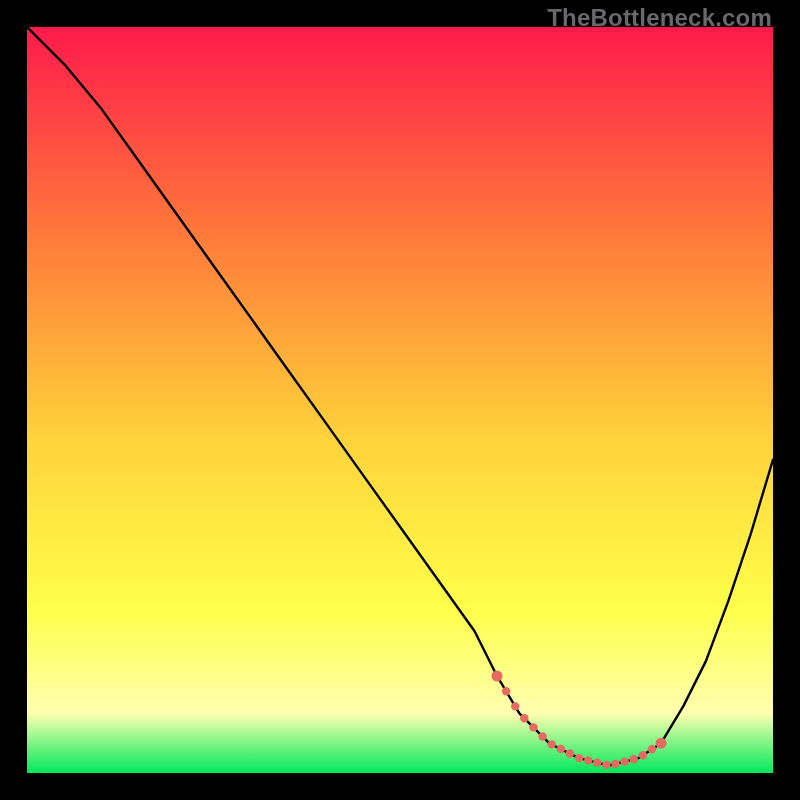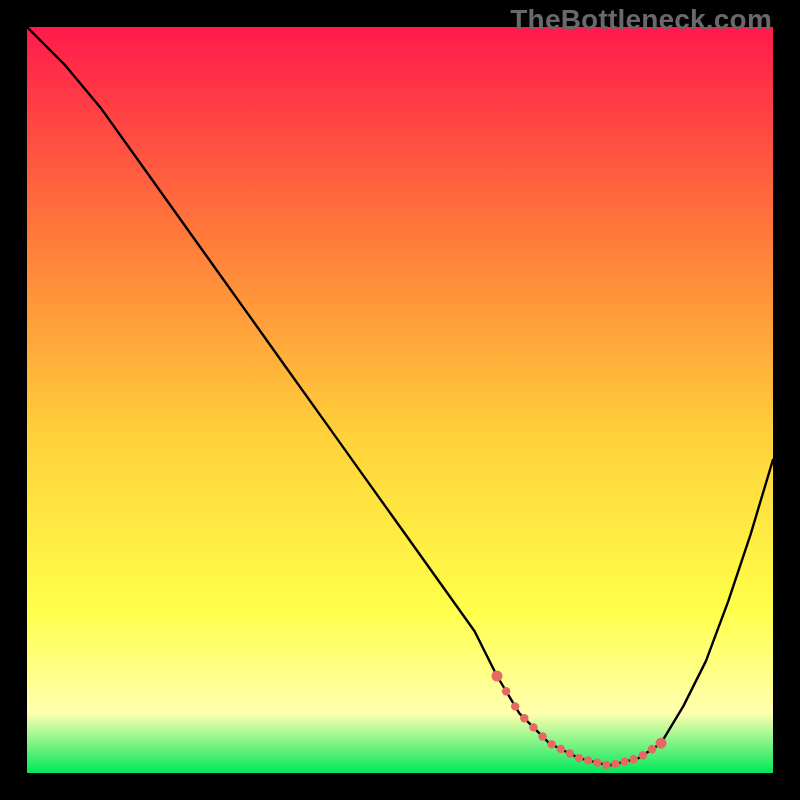--- a/index.html
+++ b/index.html
@@ -23,21 +23,21 @@
     left: 27px;
     top: 27px;
     width: 746px;
     height: 746px;
   }
   .watermark {
     position: absolute;
     top: 4px;
     right: 28px;
     font-family: Arial, Helvetica, sans-serif;
-    font-size: 28px;
+    font-size: 24px;
     font-weight: 600;
     color: #69696b;
     letter-spacing: 0.2px;
   }
   svg { display: block; }
 </style>
 </head>
 <body>
 
 <div class="frame">

